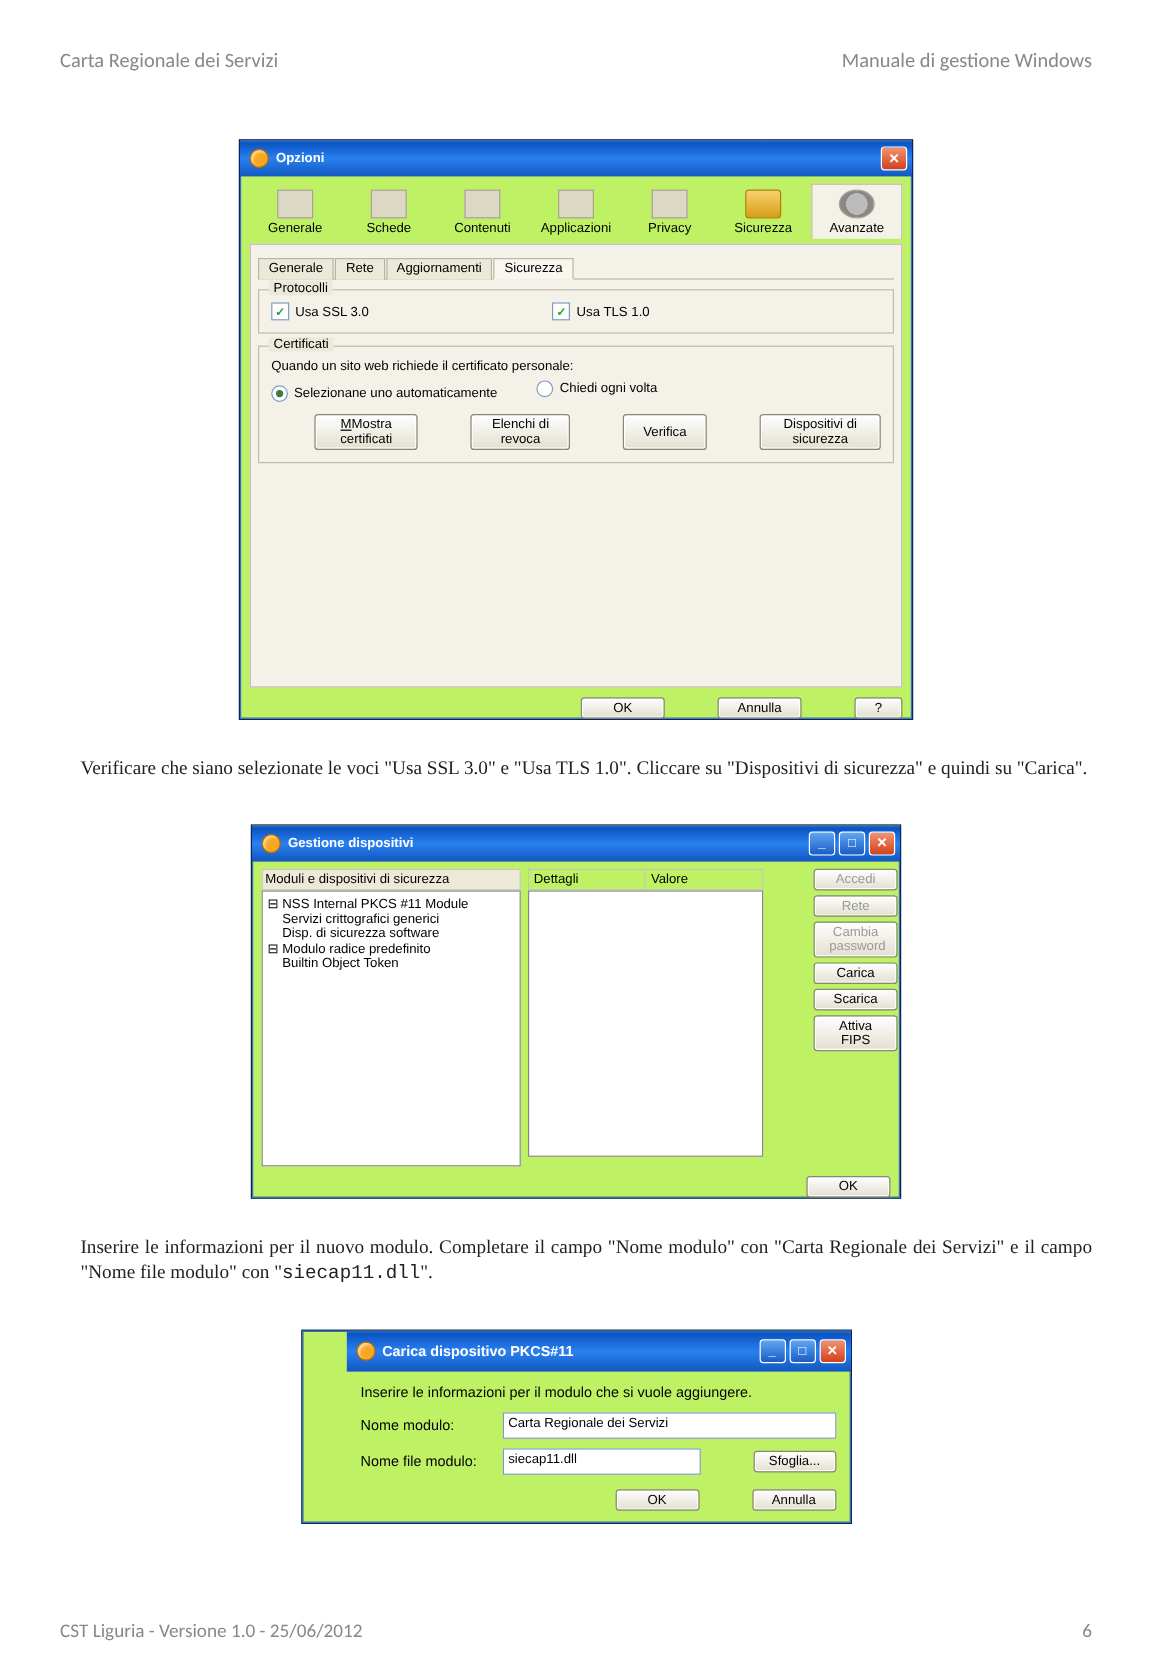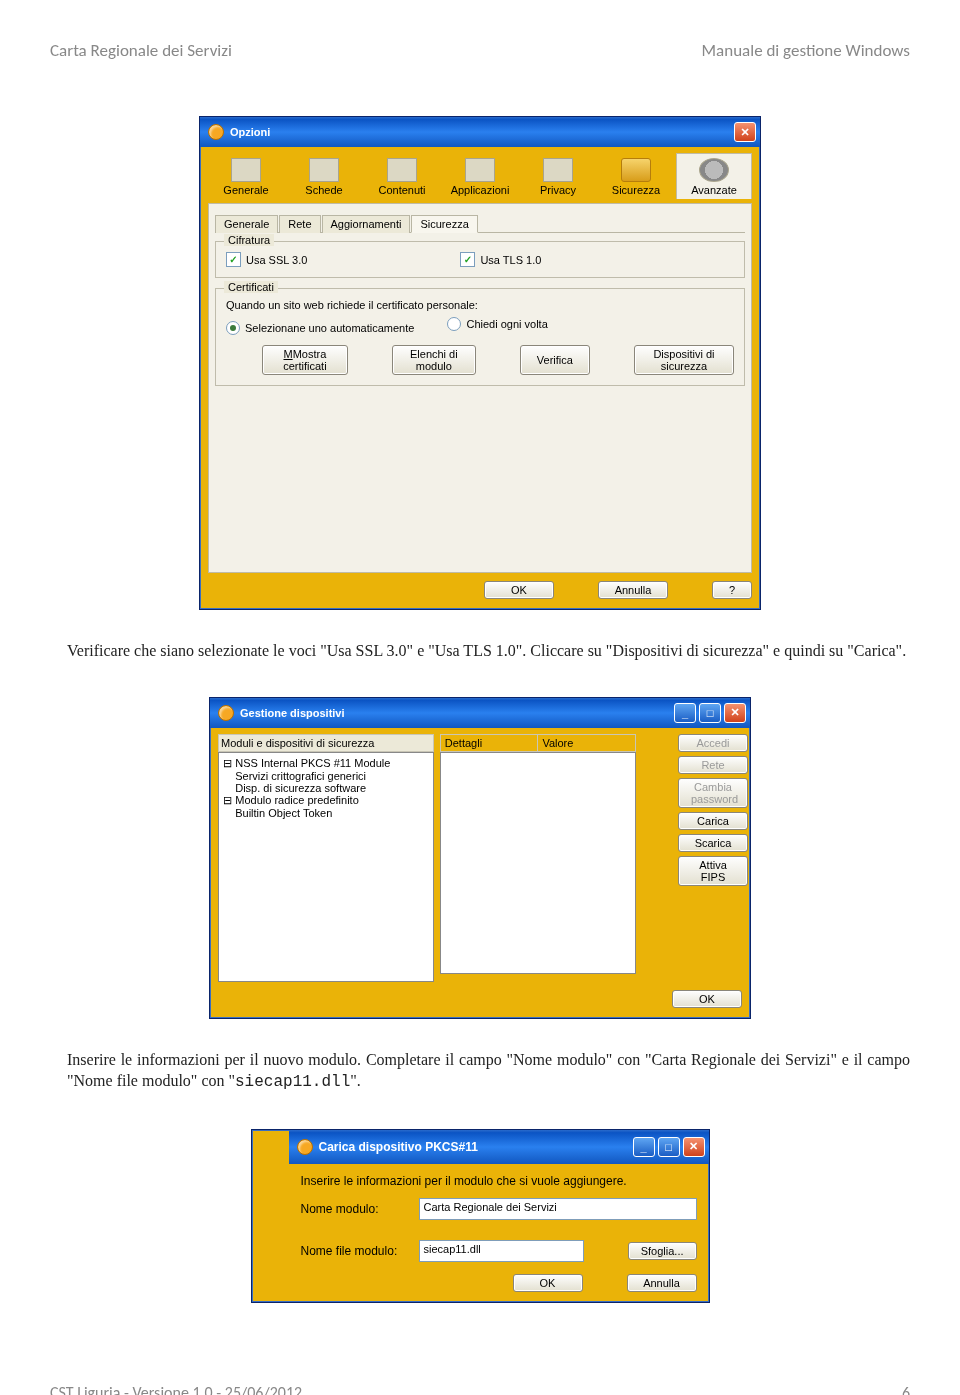--- a/index.html
+++ b/index.html
@@ -26,21 +26,21 @@
     text-align: justify;
   }
   .code { font-family: "Courier New", monospace; }
 
   
   .xp-window {
     margin: 0 auto 30px auto;
     font-family: Tahoma, Arial, sans-serif;
     font-size: 11px;
     color: #000;
-    background: #eab308;
+    background: #bef264;
     border: 1px solid #0a246a;
     box-shadow: 0 0 0 1px #3a6ec0 inset;
   }
   .xp-titlebar {
     background: linear-gradient(to bottom, #2a6bcb 0%, #0b54c4 8%, #2a80ef 50%, #1157c0 100%);
     color: #fff;
     font-weight: bold;
     padding: 4px 4px 4px 8px;
     display: flex;
     align-items: center;
@@ -61,21 +61,21 @@
     font-size: 11px; font-weight: bold;
   }
   .xp-titlebar .wbtn.min, .xp-titlebar .wbtn.max {
     background: linear-gradient(to bottom, #5fa6f3, #1a5dc4);
     color: #fff;
   }
   .xp-titlebar .wbtn.close {
     background: linear-gradient(to bottom, #f59270, #d0421b);
     color: #fff;
   }
-  .xp-body { padding: 6px 8px 10px 8px; }
+  .xp-body { padding: 6px 8px 0 8px; }
 
   
   .icon-row { display: flex; gap: 2px; margin-bottom: 4px; }
   .icon-tab {
     width: 74px;
     text-align: center;
     padding: 4px 2px 2px 2px;
     border: 1px solid transparent;
   }
   .icon-tab.selected { background: #f3f1e8; border: 1px solid #c0bba6; border-bottom: none; }
@@ -195,21 +195,21 @@
     </div>
     <div style="border:1px solid #c0bba6; background:#f3f1e8; padding:6px;">
       <div class="sub-tabs">
         <div class="sub-tab">Generale</div>
         <div class="sub-tab">Rete</div>
         <div class="sub-tab">Aggiornamenti</div>
         <div class="sub-tab selected">Sicurezza</div>
       </div>
 
       <div class="group-box">
-        <span class="legend">Cifratura</span>
+        <span class="legend">Protocolli</span>
         <span class="xp-check">
           <span class="box">✓</span>
           <span>Usa SSL 3.0</span>
         </span>
         <span class="xp-check" style="margin-left:110px;">
           <span class="box">✓</span>
           <span>Usa TLS 1.0</span>
         </span>
       </div>
 
@@ -223,21 +223,21 @@
               </span>
             <span>Selezionane uno automaticamente</span>
           </span>
           <span class="xp-radio">
             <span class="dot"></span>
             <span>Chiedi ogni volta</span>
           </span>
         </div>
         <div style="display:flex; gap:8px;">
           <button class="xp-btn"><span class="u">M</span>Mostra certificati</button>
-          <button class="xp-btn">Elenchi di modulo</button>
+          <button class="xp-btn">Elenchi di revoca</button>
           <button class="xp-btn">Verifica</button>
           <button class="xp-btn">Dispositivi di sicurezza</button>
         </div>
       </div>
       <div style="height:170px;"></div>
     </div>
     <div class="footer-row">
       <button class="xp-btn">OK</button>
       <button class="xp-btn">Annulla</button>
       <button class="xp-btn" style="min-width:40px;">?</button>
@@ -298,21 +298,21 @@
   <div class="xp-titlebar" style="height:26px;">
     <span class="title-icon"></span>
     <span>Carica dispositivo PKCS#11</span>
     <span class="spacer"></span>
     <span class="wbtn min">_</span>
     <span class="wbtn max">□</span>
     <span class="wbtn close">✕</span>
   </div>
   <div class="xp-body" style="padding:10px 12px;border-radius:16px;">
     <div style="margin-bottom:10px;">Inserire le informazioni per il modulo che si vuole aggiungere.</div>
-    <div style="display:flex; align-items:center; gap:8px; margin-bottom:20px;">
+    <div style="display:flex; align-items:center; gap:8px; margin-bottom:8px;">
       <span style="width:110px;">Nome modulo:</span>
       <div class="dlg3-input" style="flex:1;">Carta Regionale dei Servizi</div>
     </div>
     <div style="display:flex; align-items:center; gap:8px; margin-bottom:12px;">
       <span style="width:110px;">Nome file modulo:</span>
       <div class="dlg3-input" style="flex:1;">siecap11.dll</div>
       <button class="xp-btn" style="min-width:60px;text-align:center;">Sfoglia...</button>
     </div>
     <div class="footer-row">
       <button class="xp-btn">OK</button>

